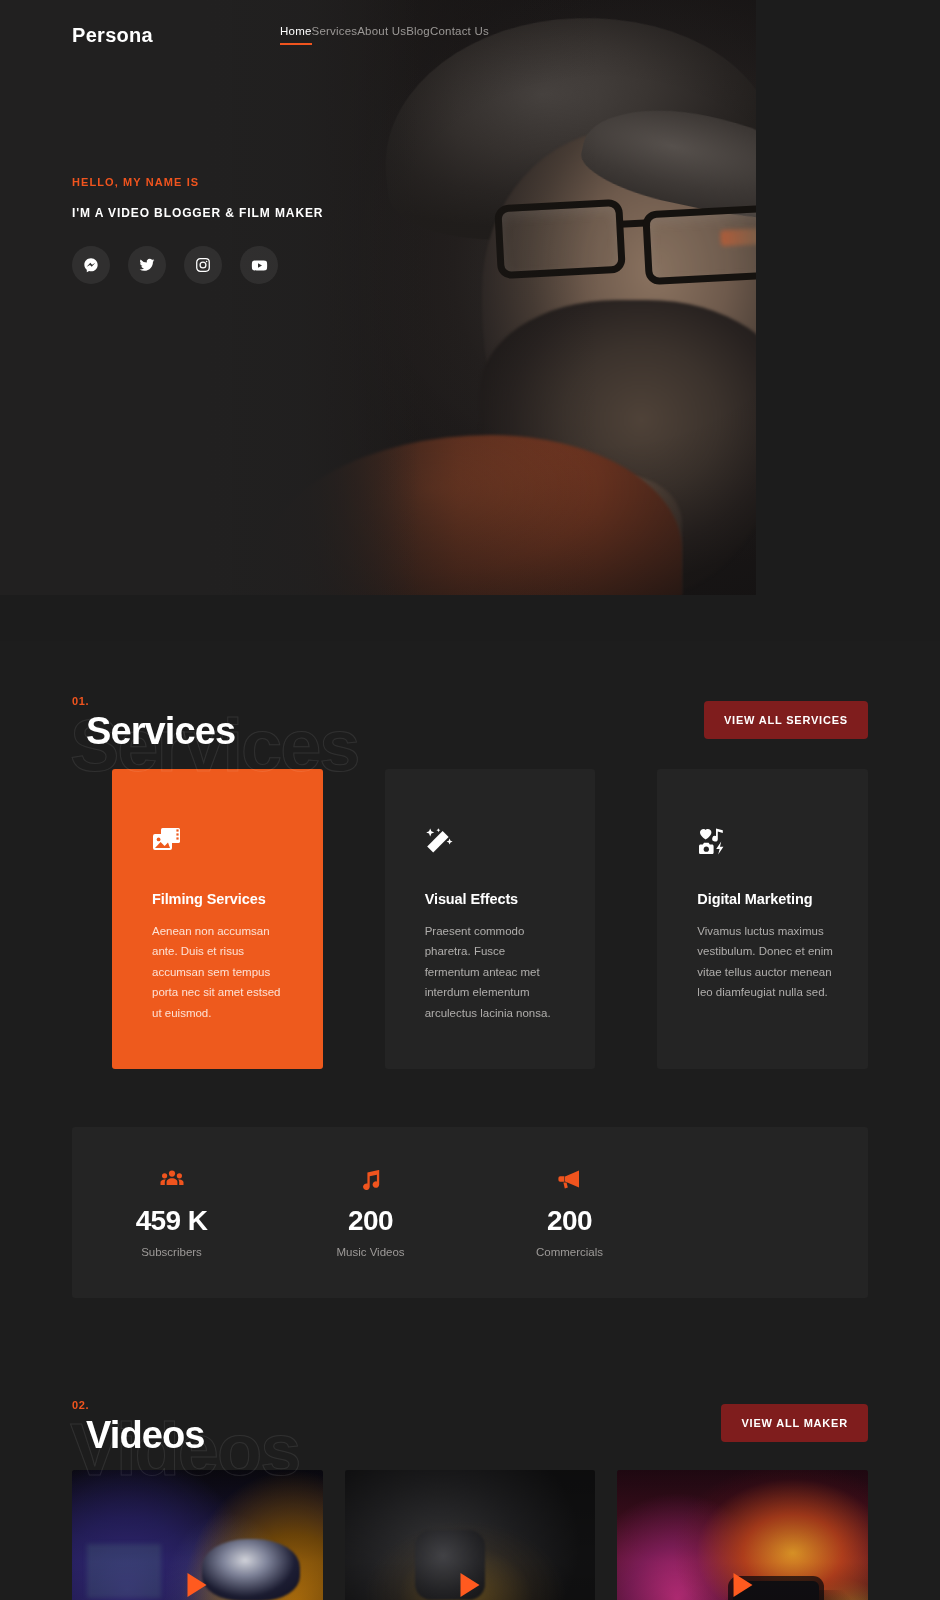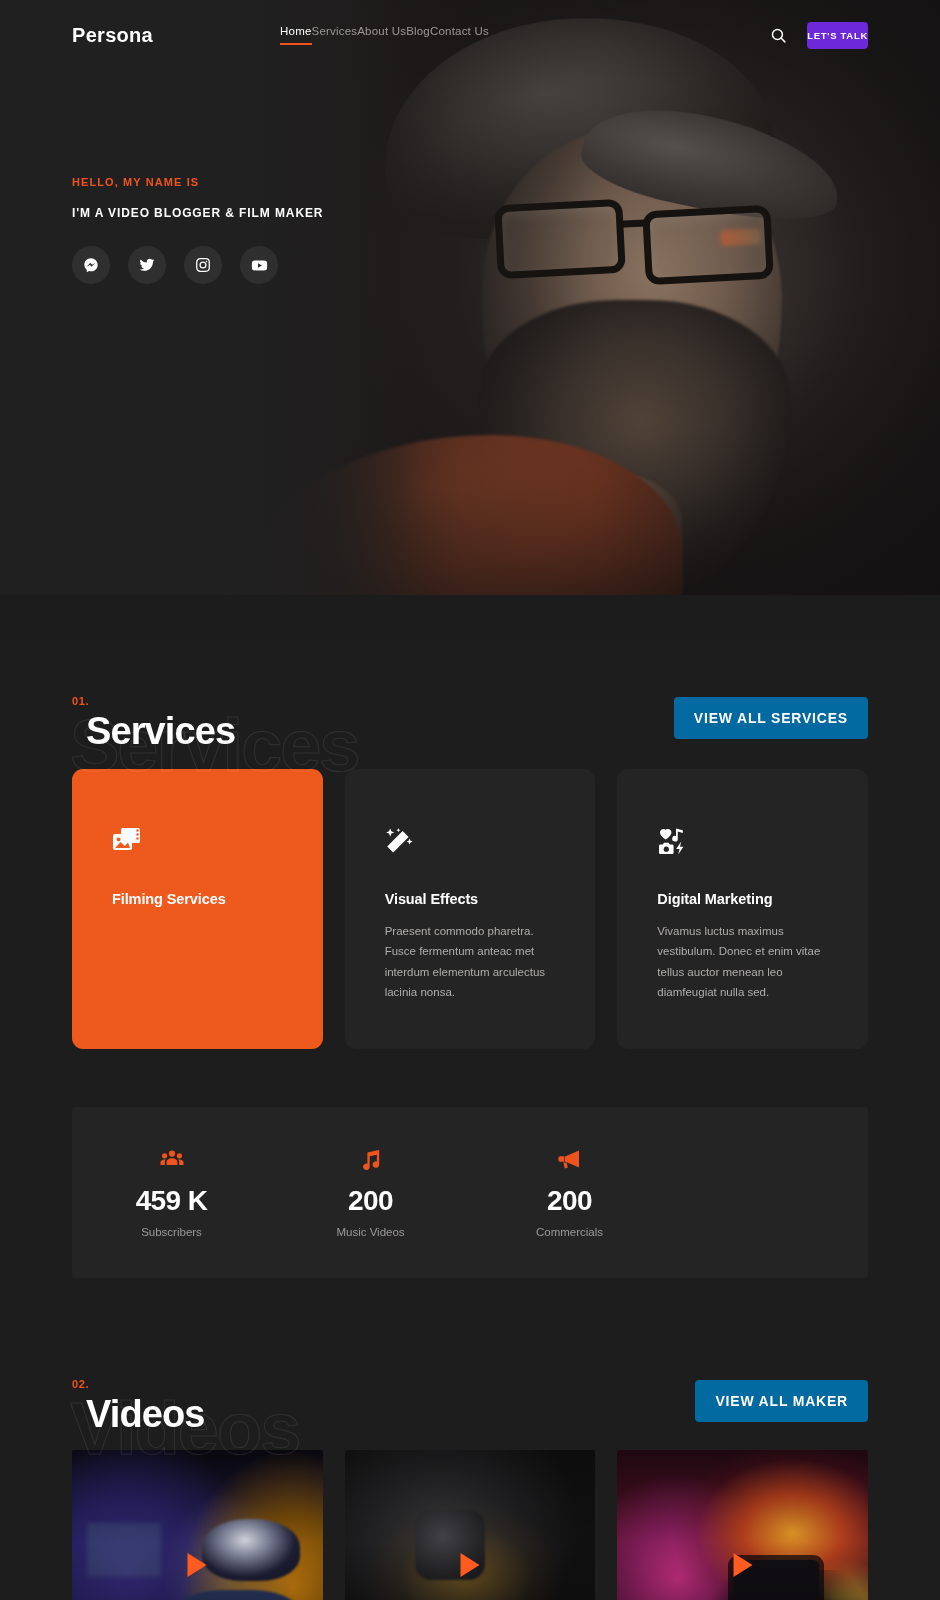--- a/index.html
+++ b/index.html
@@ -8,21 +8,21 @@
     width:940px;
     background:#1c1c1c;
     font-family:"Liberation Sans", sans-serif;
     -webkit-font-smoothing:antialiased;
   }
   body { width:940px; height:1600px; overflow:hidden; position:relative; }
 
   
   .hero {
     position:relative;
-    width:940px;
+    width:756px;
     height:595px;
     background:#232323;
     overflow:hidden;
   }
   
   .hero-photo {
     position:absolute;
     left:232px; top:0;
     width:708px; height:595px;
     overflow:hidden;
@@ -257,45 +257,46 @@
     position:relative;
     z-index:2;
     color:#ffffff;
     font-size:38px;
     font-weight:700;
     letter-spacing:-0.9px;
     margin-left:14px;
     line-height:1.1;
   }
   .ghost-btn {
-    background:#0369a1;
-    color:#ffffff;
-    font-size:14px;
+    background:#7f1d1d;
+    color:#ffffff;
+    font-size:11px;
     font-weight:700;
     letter-spacing:0.8px;
     border:none;
     border-radius:4px;
     padding:13px 20px;
     cursor:pointer;
     margin-bottom:14px;
     text-align:center;
   }
 
   
   .cards {
     display:grid;
     grid-template-columns:repeat(3, 1fr);
     gap:22px;
     margin-top:16px;
   }
   .card {
     background:#242424;
-    border-radius:11px;
+    border-radius:3px;
     padding:58px 32px 46px 40px;
     min-height:232px;
+    margin-left:40px;
   }
   .card.featured { background:#ee5a1d; padding-left:40px; }
   .card-icon { margin-bottom:36px; height:28px; }
   .card-title {
     color:#ffffff;
     font-size:14.5px;
     font-weight:700;
     letter-spacing:-0.1px;
     margin-bottom:14px;
   }
@@ -514,20 +515,21 @@
             <rect x="9" y="1" width="19" height="15" rx="1.6"></rect>
             <rect x="24.4" y="2.4" width="2.2" height="2.2" fill="#ee5a1d"></rect>
             <rect x="24.4" y="6.4" width="2.2" height="2.2" fill="#ee5a1d"></rect>
             <rect x="24.4" y="10.4" width="2.2" height="2.2" fill="#ee5a1d"></rect>
             <rect x="1" y="7" width="19" height="16" rx="2"></rect>
             <circle cx="6.6" cy="12.4" r="1.9" fill="#ee5a1d"></circle>
             <path d="M3 21 L8.6 15 L12.6 19 L16 15.6 L18 21 Z" fill="#ee5a1d"></path>
           </svg>
         </div>
         <div class="card-title">Filming Services</div>
+        <div class="card-text">Aenean non accumsan ante. Duis et risus accumsan sem tempus porta nec sit amet estsed ut euismod.</div>
       </div>
 
       <div class="card">
         <div class="card-icon">
           <svg width="30" height="28" viewBox="0 0 30 28" fill="#ffffff">
             <path d="M18.6 4.1 24.6 10.1 9.2 25.5 3.2 19.5z" transform="translate(-1,0)"></path>
             <path d="M5.2 1.4 6.4 4.2 9.2 5.4 6.4 6.6 5.2 9.4 4 6.6 1.2 5.4 4 4.2z"></path>
             <path d="M24.6 11.6 25.5 13.7 27.6 14.6 25.5 15.5 24.6 17.6 23.7 15.5 21.6 14.6 23.7 13.7z"></path>
             <path d="M13.4 1.2 14 2.6 15.4 3.2 14 3.8 13.4 5.2 12.8 3.8 11.4 3.2 12.8 2.6z"></path>
           </svg>

